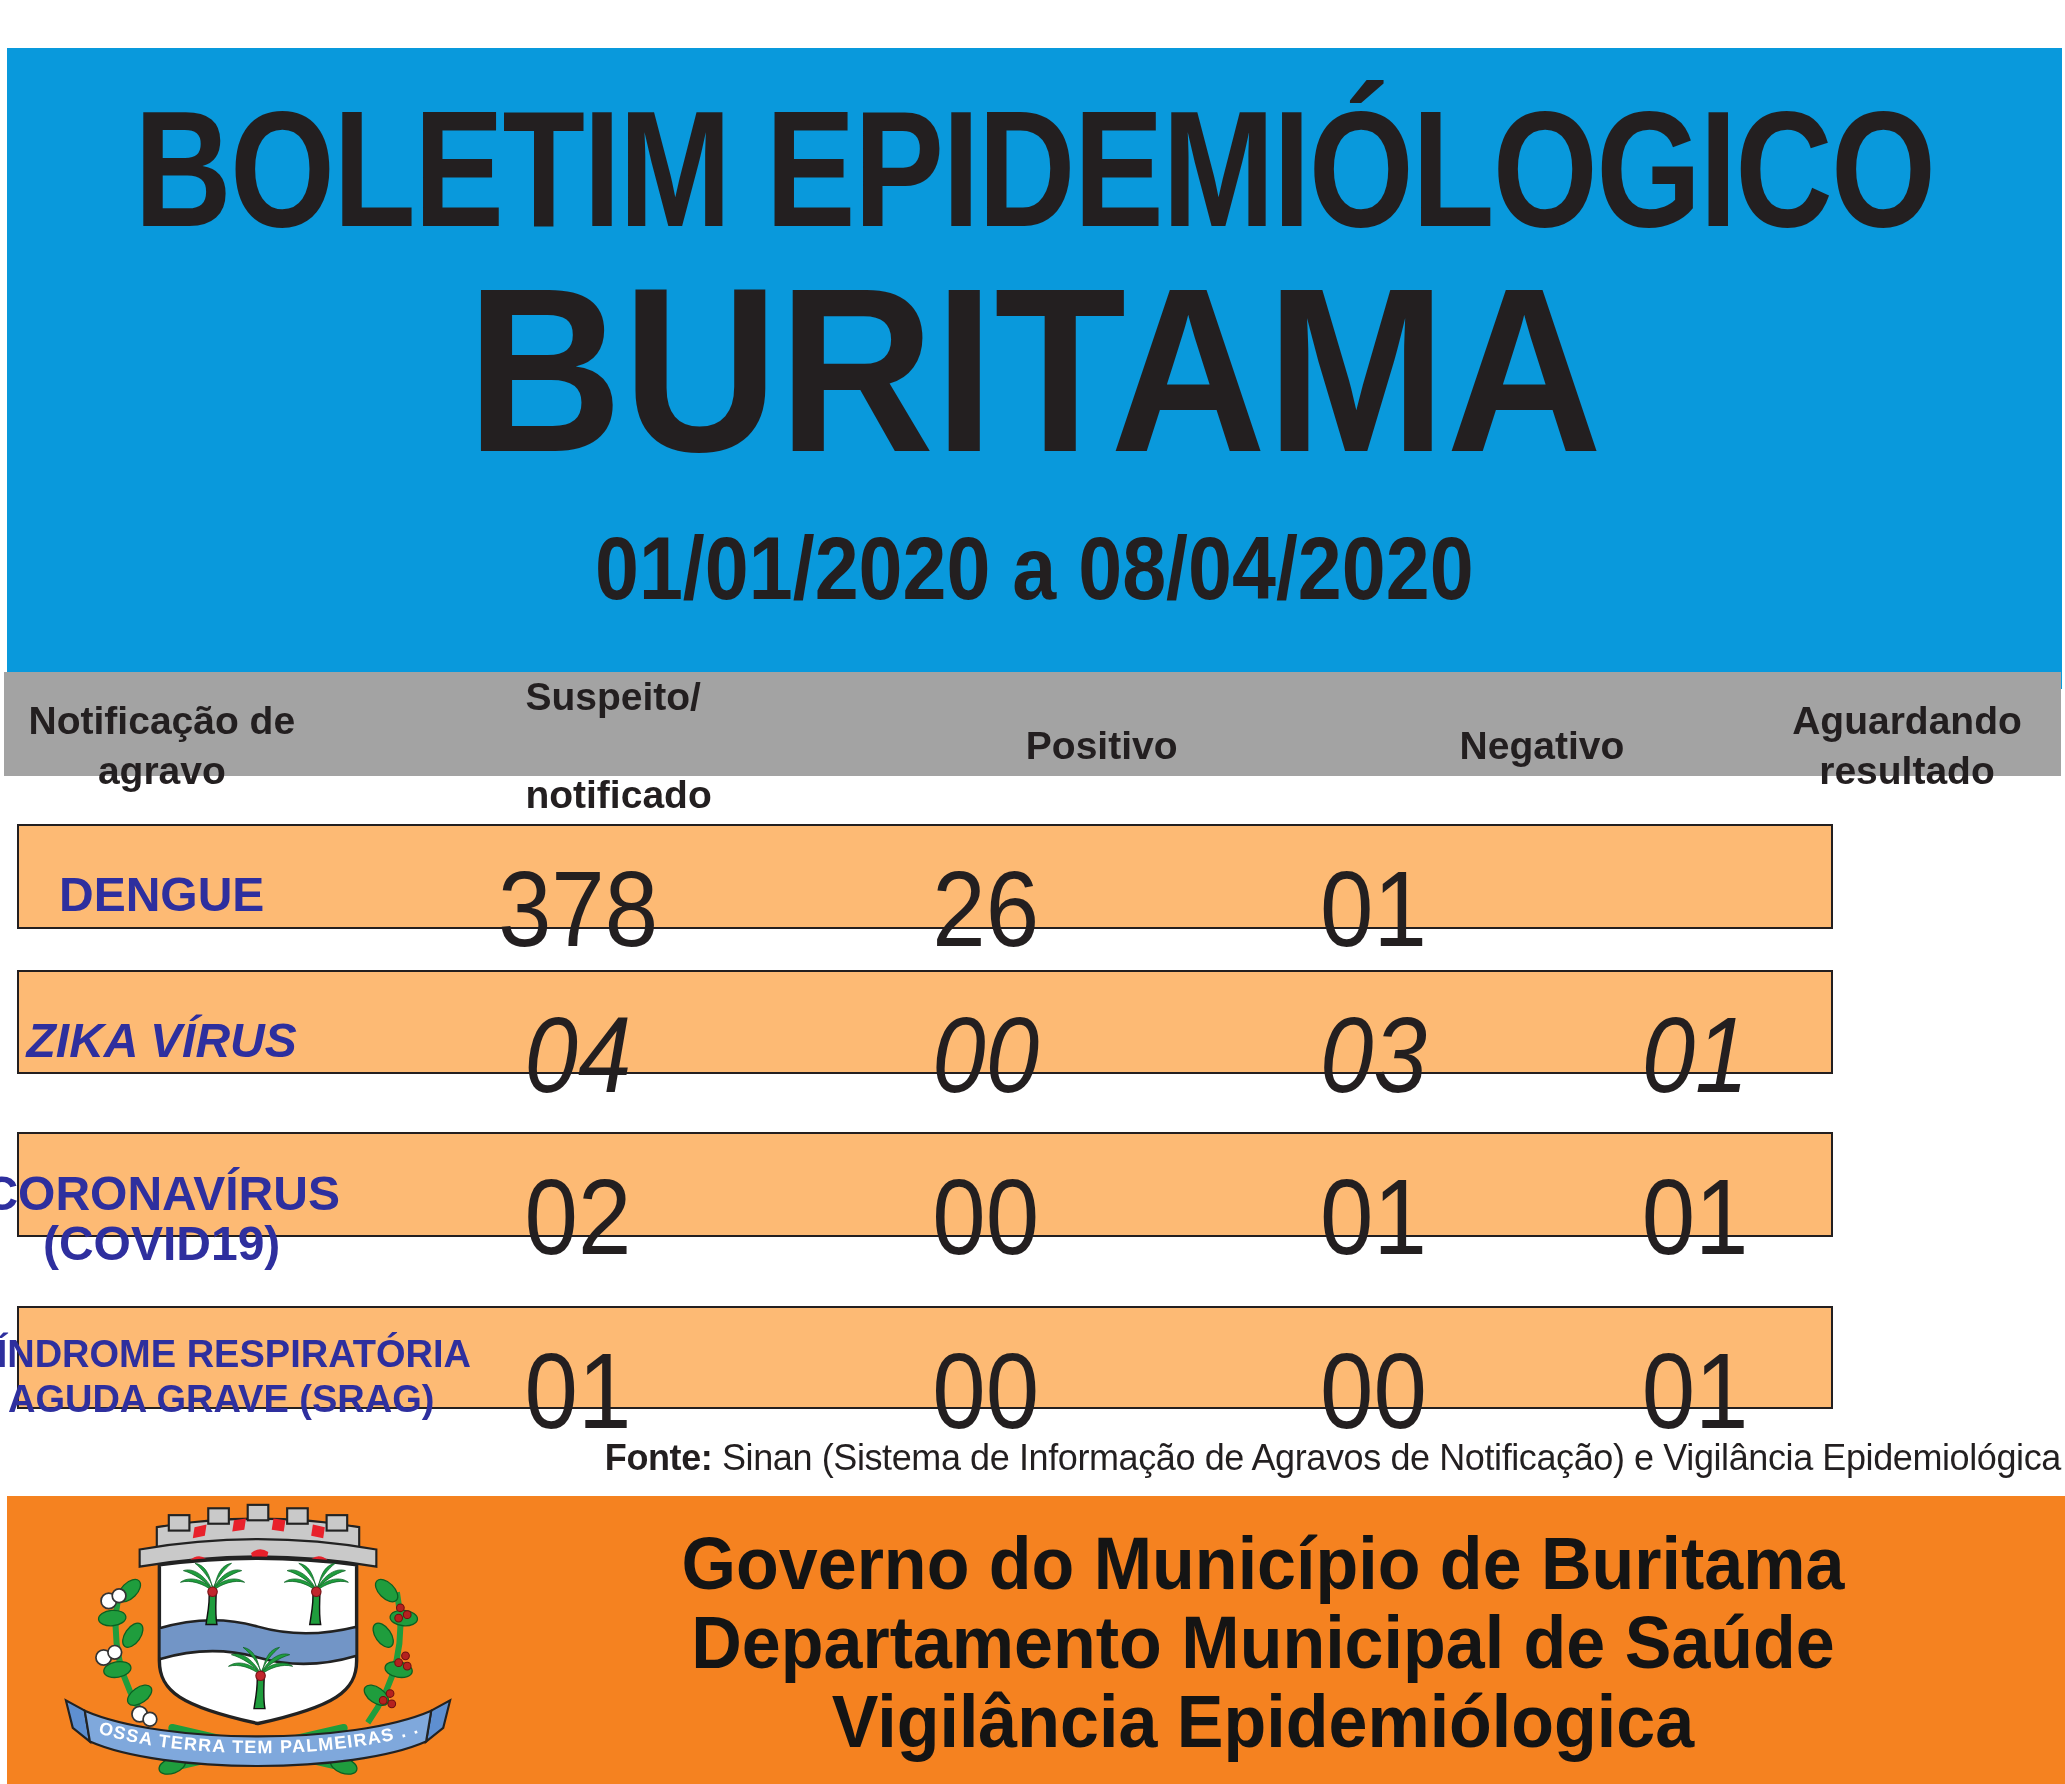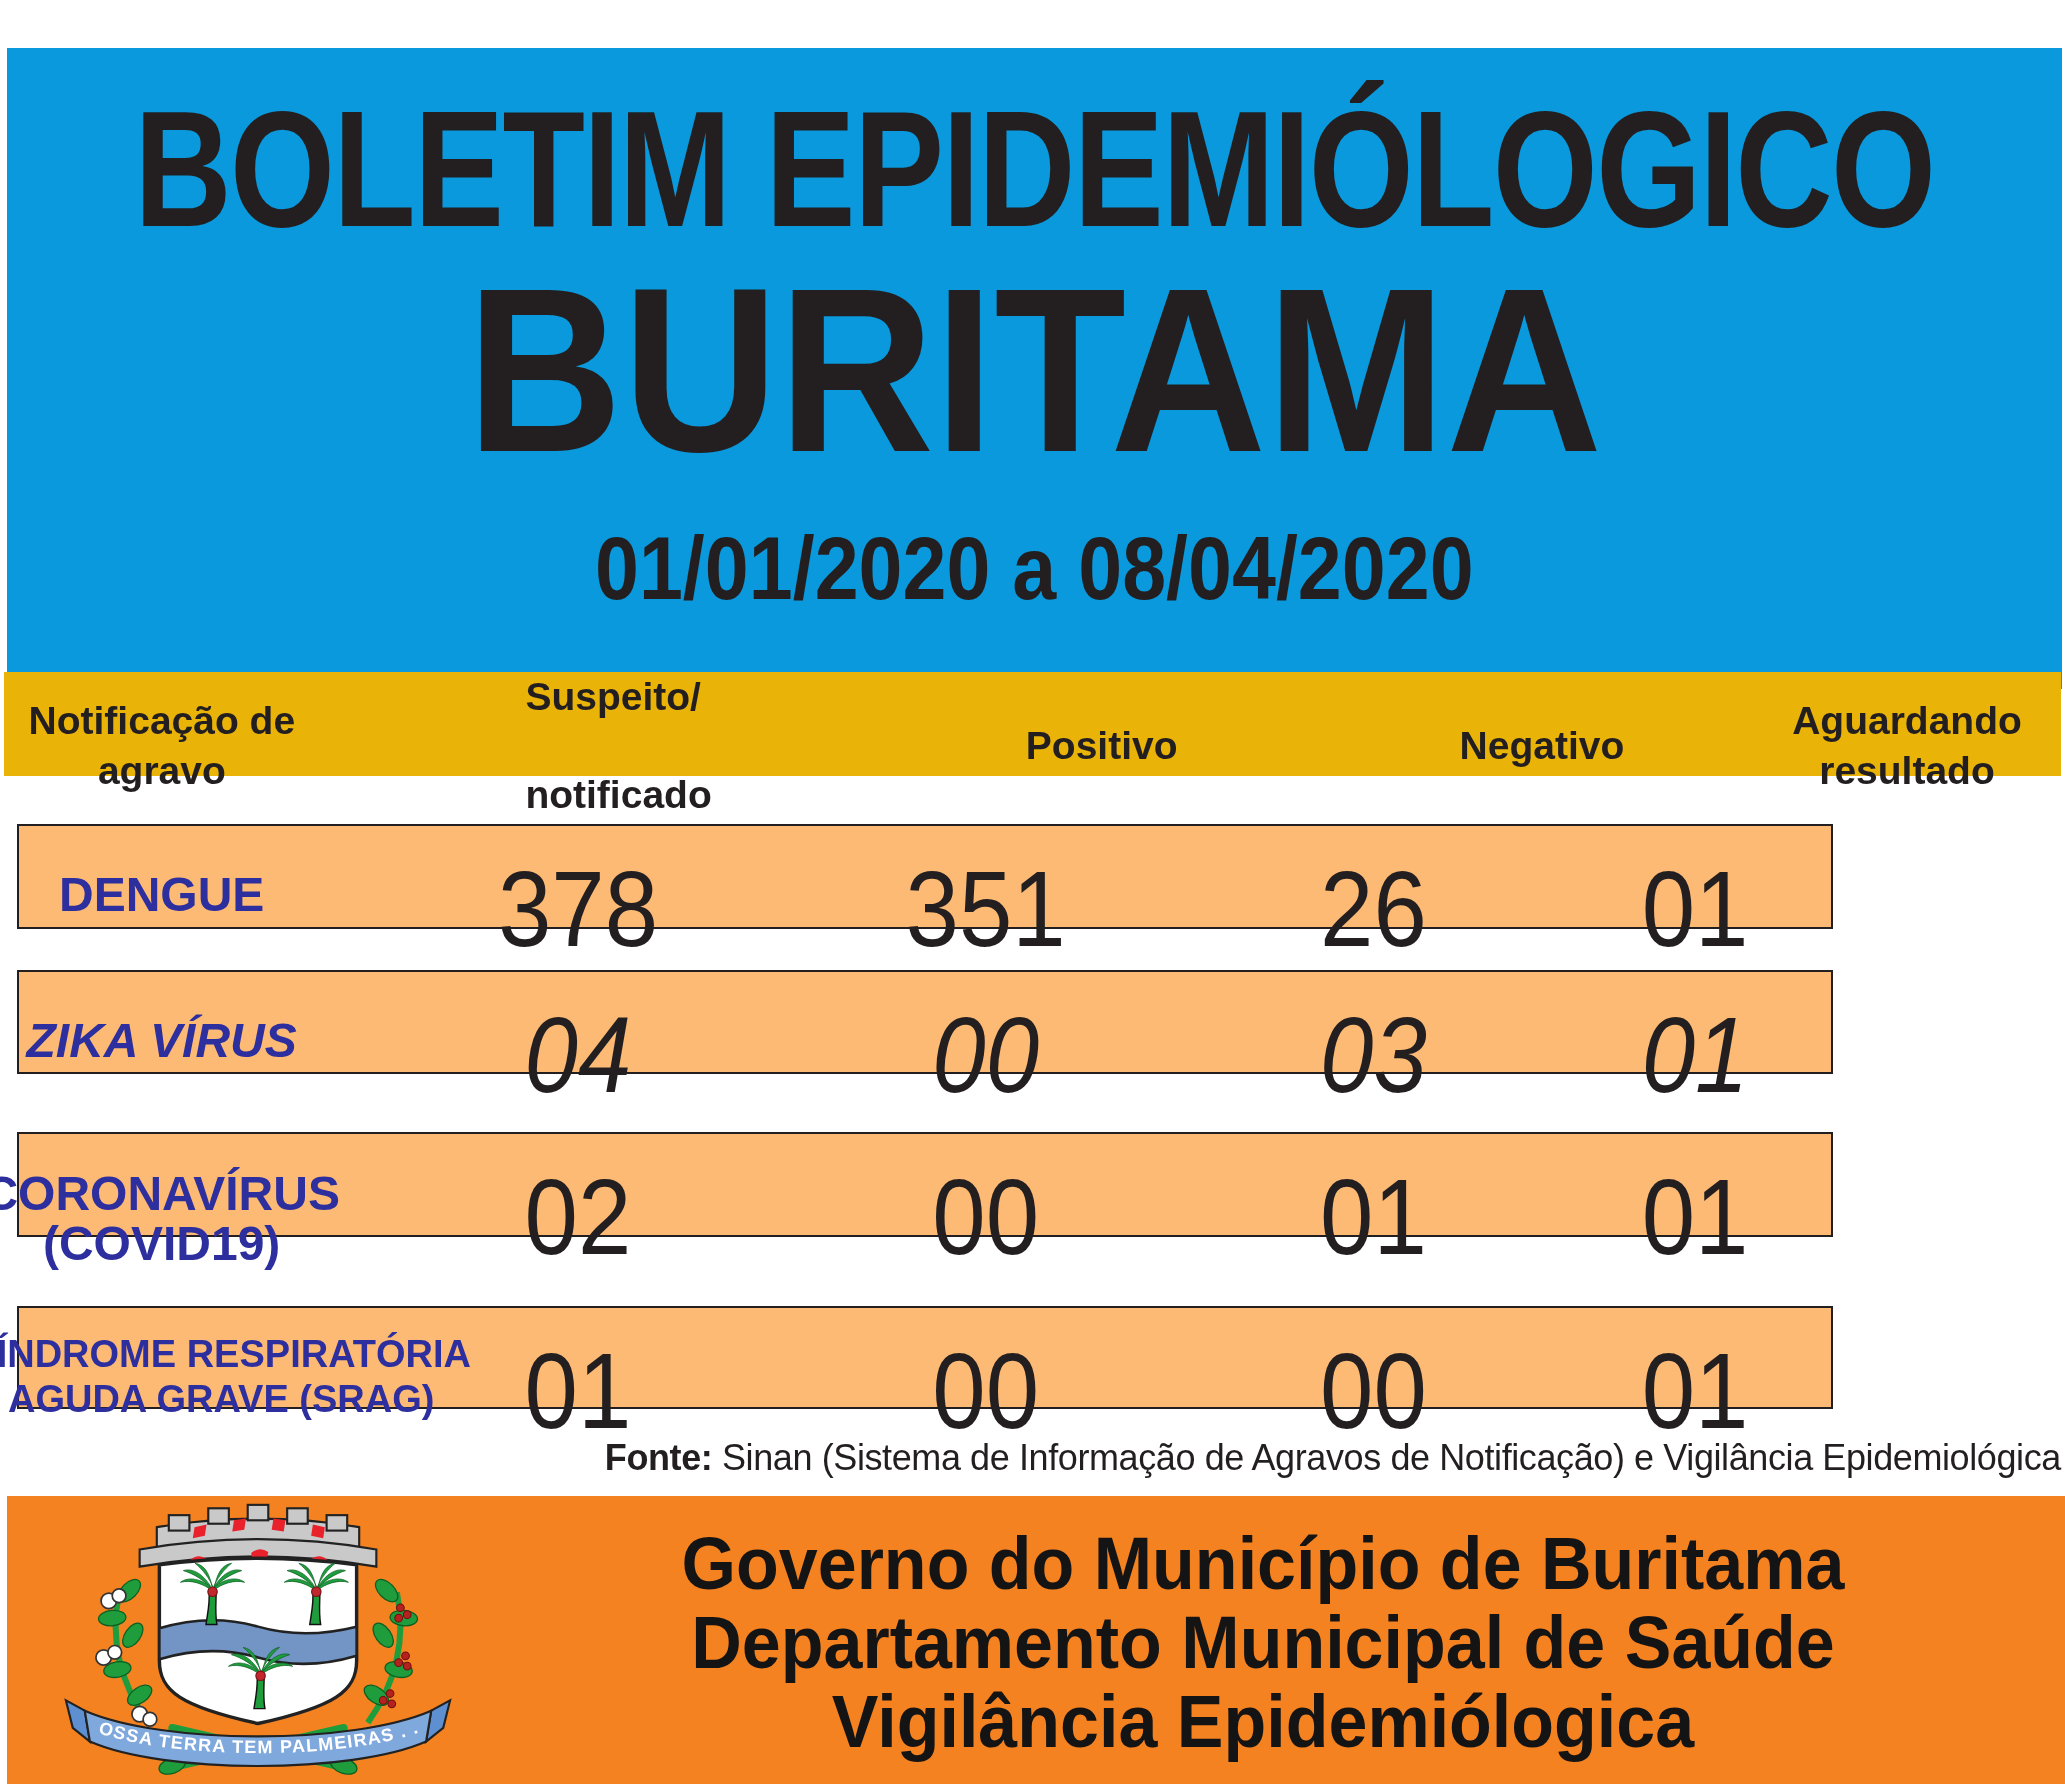--- a/index.html
+++ b/index.html
@@ -9,21 +9,21 @@
 
   
   .blue-header { position:absolute; left:6.8px; top:6.8px; width:2055px; height:641px; background:#0999DC;margin-top:41px; }
   .blue-header .line { position:absolute; left:0; right:0; text-align:center; color:#231F20; font-weight:bold; line-height:1; white-space:nowrap; }
   .title-main   { top:39px;  font-size:135px; letter-spacing:-1.7px; transform:scaleY(1.22); transform-origin:50% 0; }
   .title-city   { top:205px; font-size:216px; transform:scaleY(1.08); transform-origin:50% 0; }
   .title-period { top:476px; font-size:79px;  transform:scaleY(1.12); transform-origin:50% 0; }
 
   
   .grid-cols { display:grid; grid-template-columns:19.5% 22.7% 22.3% 20.5% 15%; }
-  .table-head { position:absolute; left:4.3px; top:672px; width:2057px; height:104px; background:#eab308; }
+  .table-head { position:absolute; left:4.3px; top:672px; width:2057px; height:104px; background:#a3a3a3; }
   .th { display:flex; flex-direction:column; justify-content:center; align-items:center;
         font-size:39px; font-weight:bold; line-height:1.3; color:#231F20; }
   .th .l:empty { display:none; }
   .th.c1 { padding-right:86px; }
   .th.c2 { align-items:flex-start; padding-left:120px;gap:47px; }
 
   .data-row { position:absolute; left:17px; width:1816px; background:#fdba74; border:2.6px solid #231F20; }
   .row-1 { top:824px;  height:105px; }
   .row-2 { top:970px; height:104px;font-style:italic; }
   .row-3 { top:1132px; height:105px; }
@@ -82,23 +82,20 @@
   </div>
 
   <div class="data-row row-1">
     <div class="cells grid-cols">
       <div class="label-cell lbl-lg">
         <span class="l">DENGUE</span>
 
       </div>
       <div class="num-cell">
           <span>378</span>
-        </div>
-      <div class="num-cell">
-          <span>351</span>
         </div>
       <div class="num-cell">
           <span>26</span>
         </div>
       <div class="num-cell">
           <span>01</span>
         </div>
     </div>
   </div>
 

